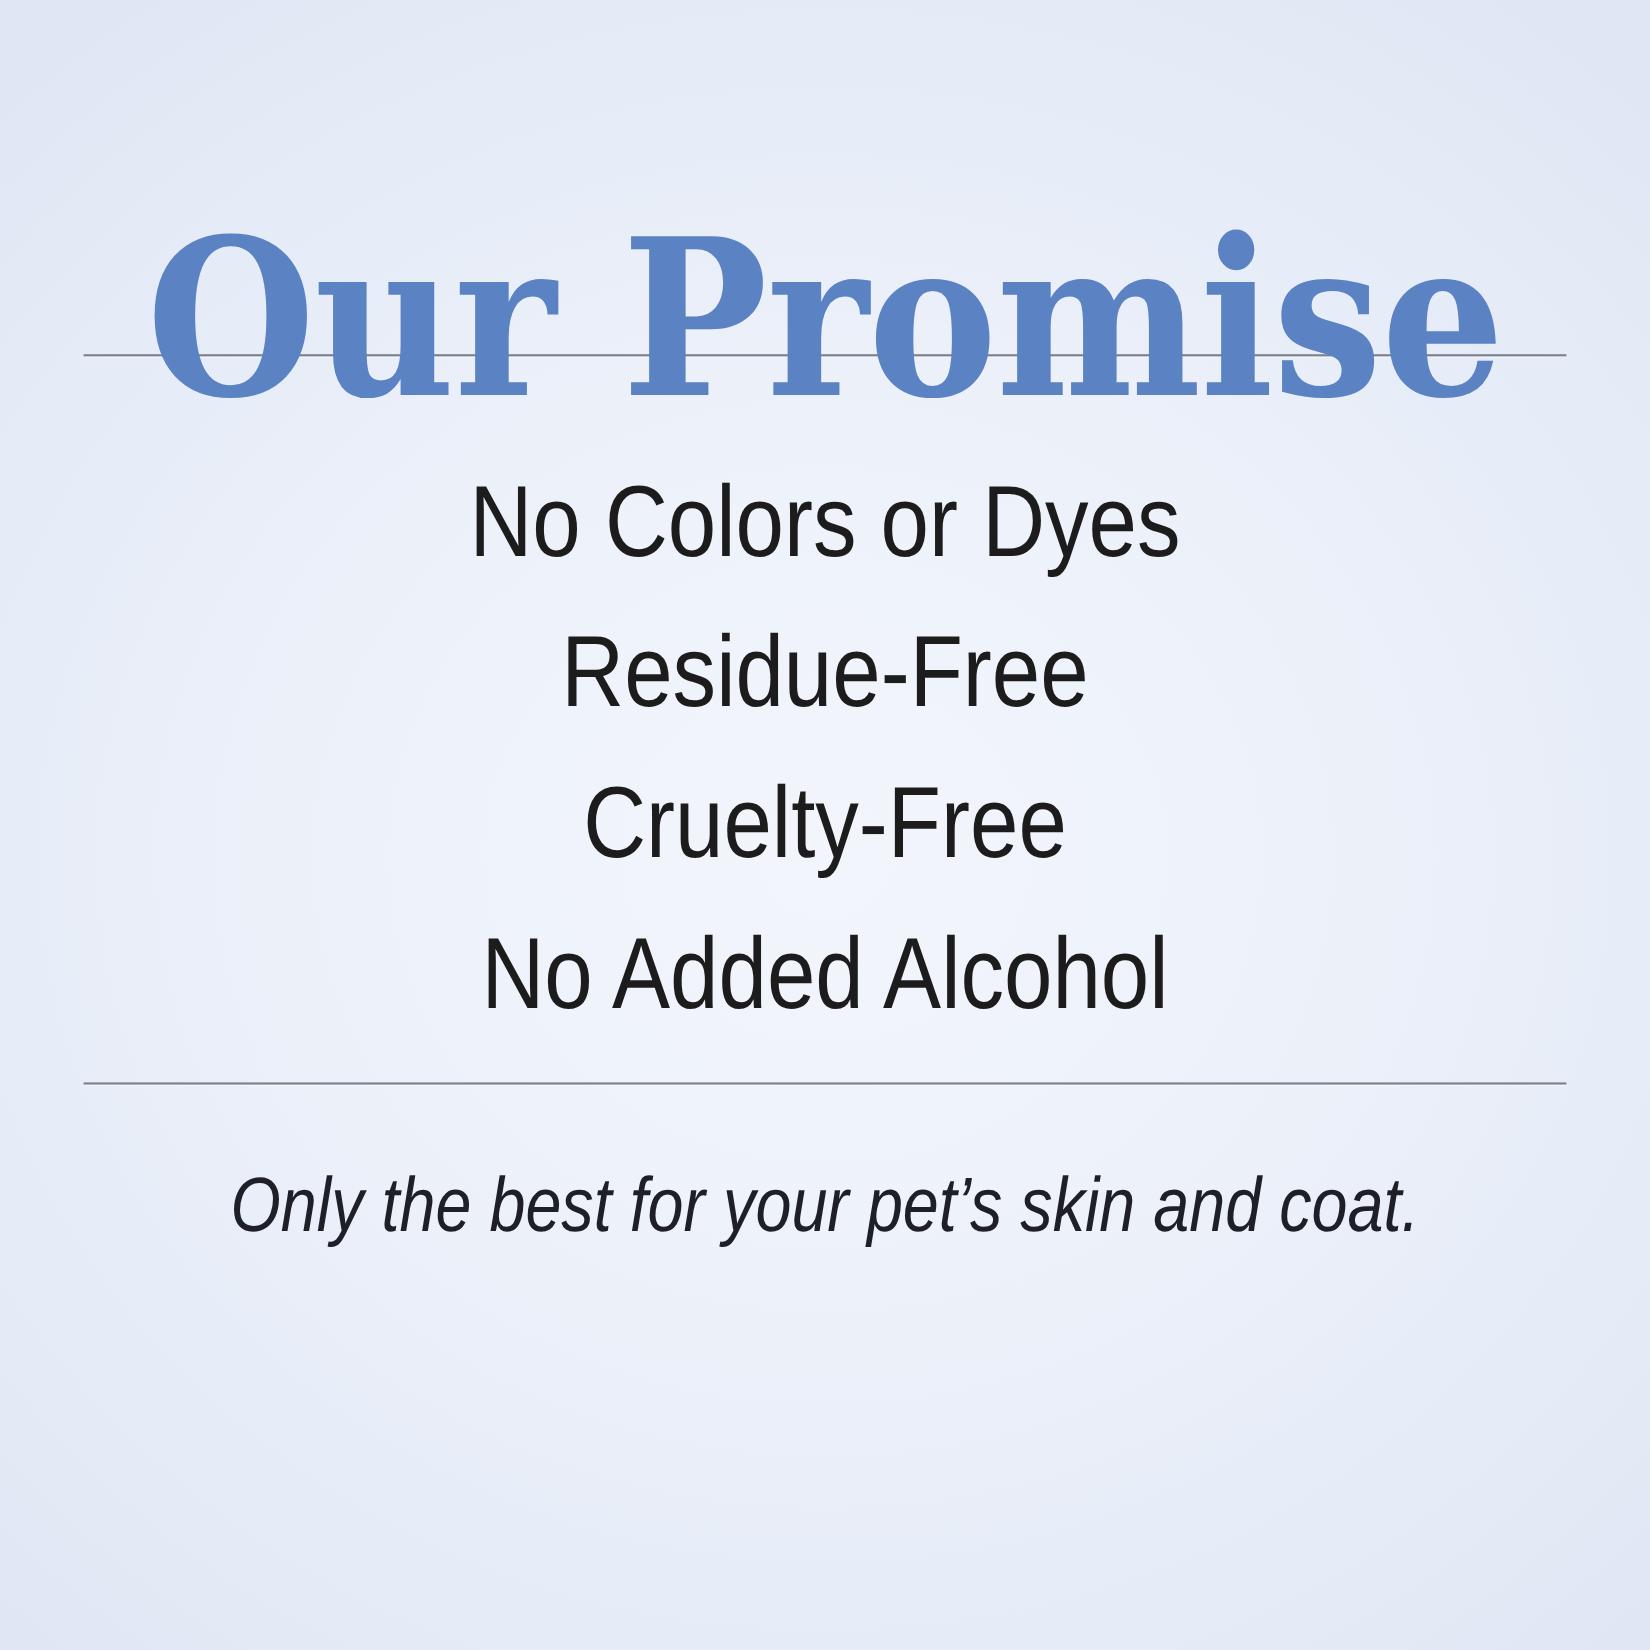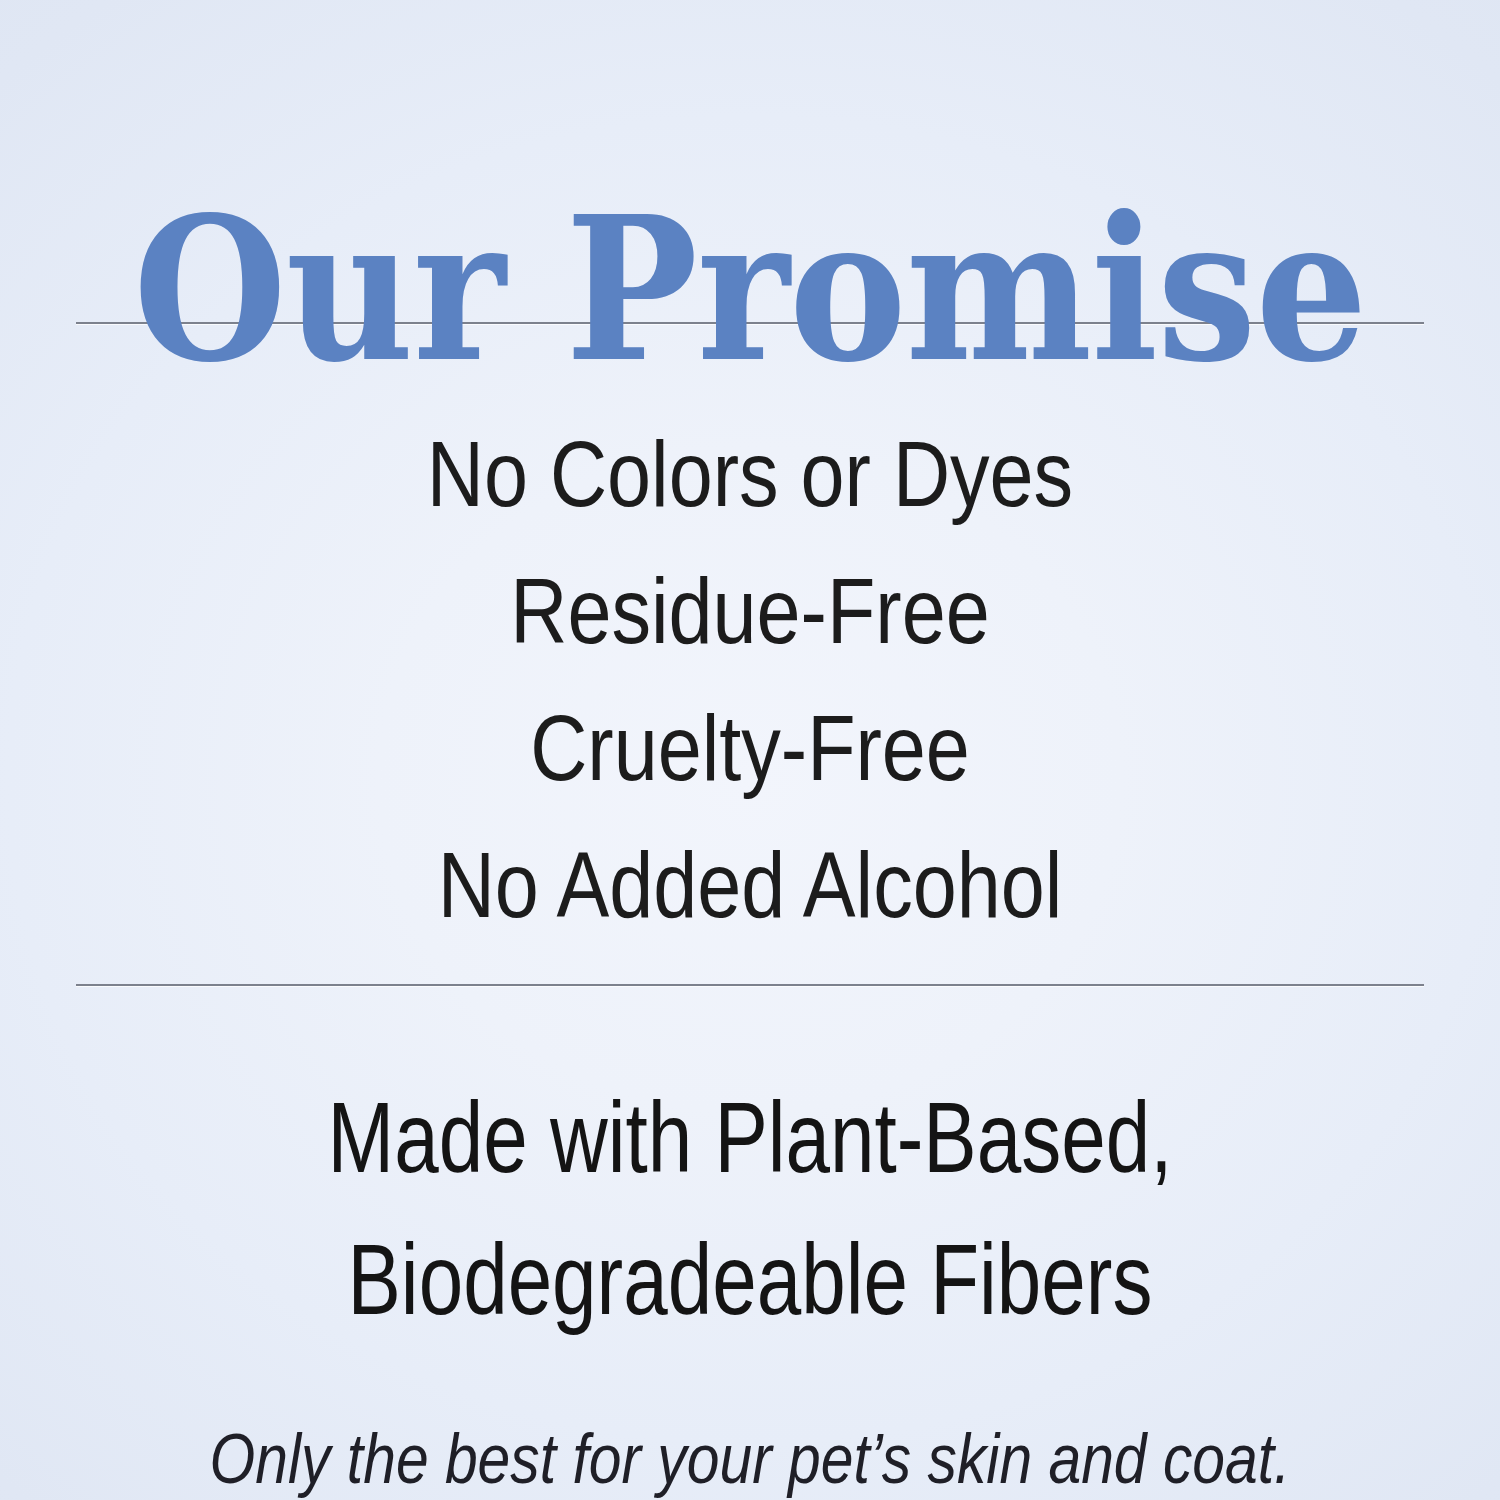--- a/index.html
+++ b/index.html
@@ -135,20 +135,16 @@
 
   <ul class="claims-list">
     <li class="claim-item">No Colors or Dyes</li>
     <li class="claim-item">Residue-Free</li>
     <li class="claim-item">Cruelty-Free</li>
     <li class="claim-item">No Added Alcohol</li>
   </ul>
 
   <div class="rule rule-bottom"></div>
 
-  <div class="statement-block">
-    <span class="statement-line">Made with Plant-Based,</span>
-    <span class="statement-line">Biodegradeable Fibers</span>
-  </div>
 
   <div class="footer-note">Only the best for your pet’s skin and coat.</div>
 
 </div>
 
 </body></html>

